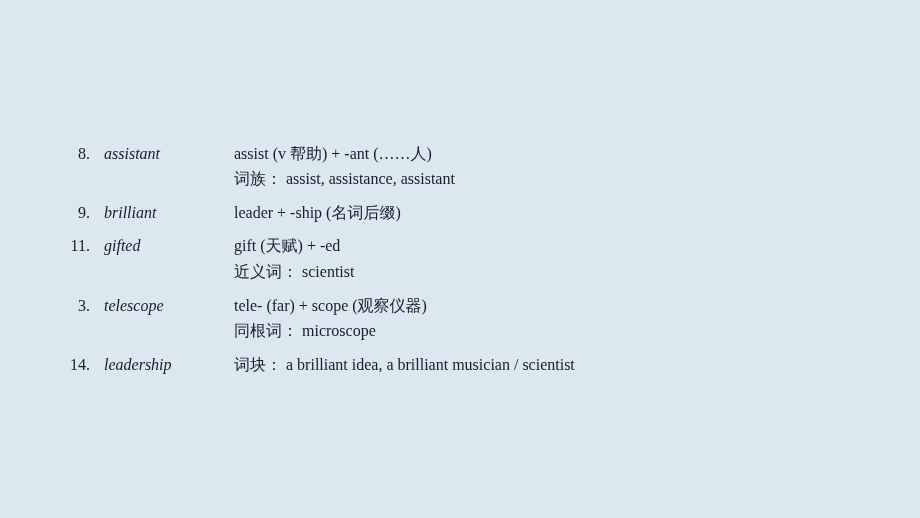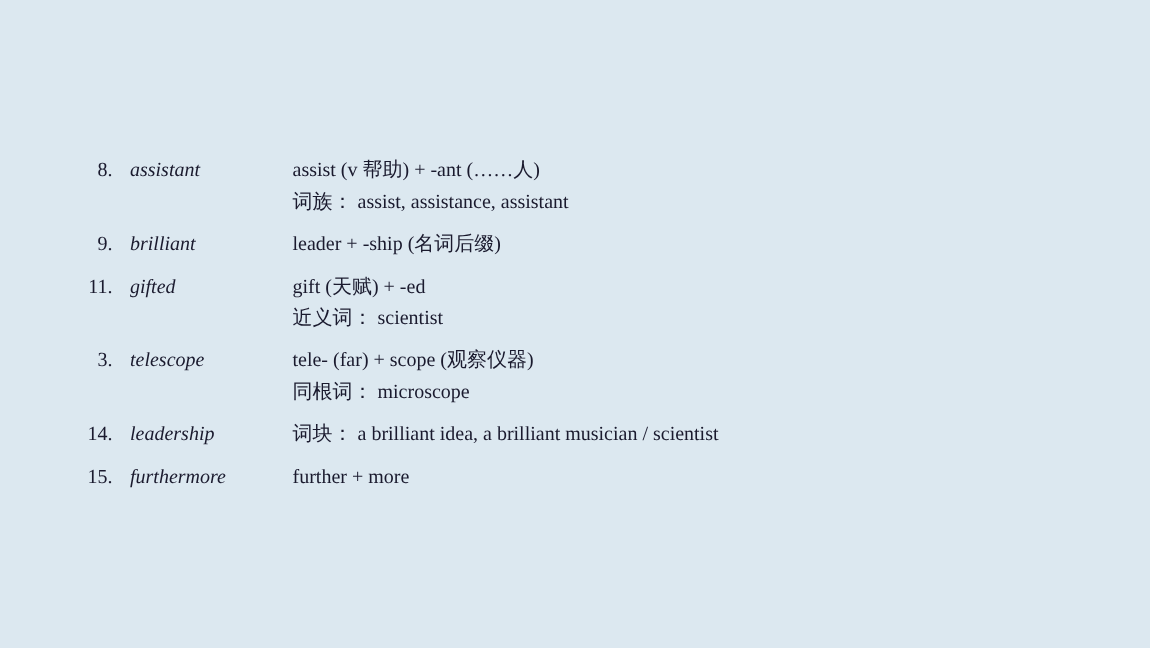--- a/index.html
+++ b/index.html
@@ -86,22 +86,15 @@
             <span class="line">同根词： microscope</span>
           </td>
         </tr>
         <tr>
           <td class="num">14.</td>
           <td class="word">leadership</td>
           <td class="explanation">
             <span class="line">词块： a brilliant idea, a brilliant musician / scientist</span>
           </td>
         </tr>
-        <tr>
-          <td class="num">15.</td>
-          <td class="word">furthermore</td>
-          <td class="explanation">
-            <span class="line">further + more</span>
-          </td>
-        </tr>
       </tbody>
   </table>
 </div>
 
 </body></html>

